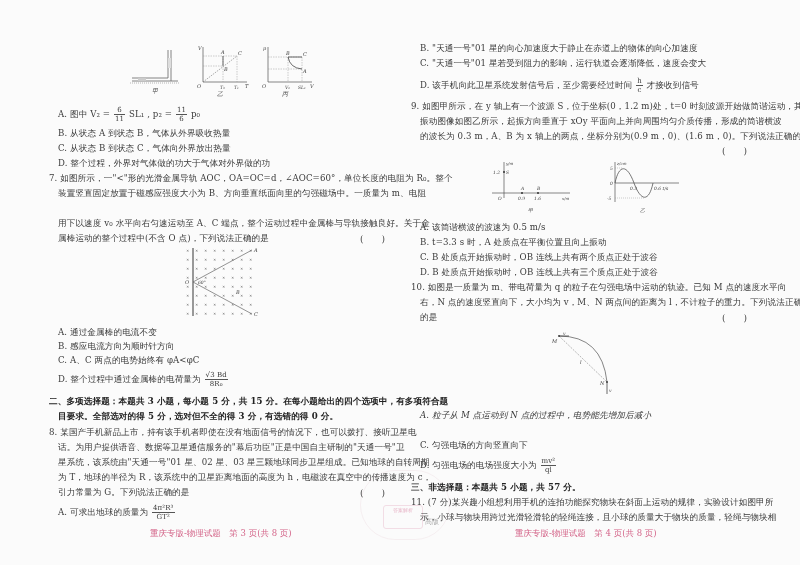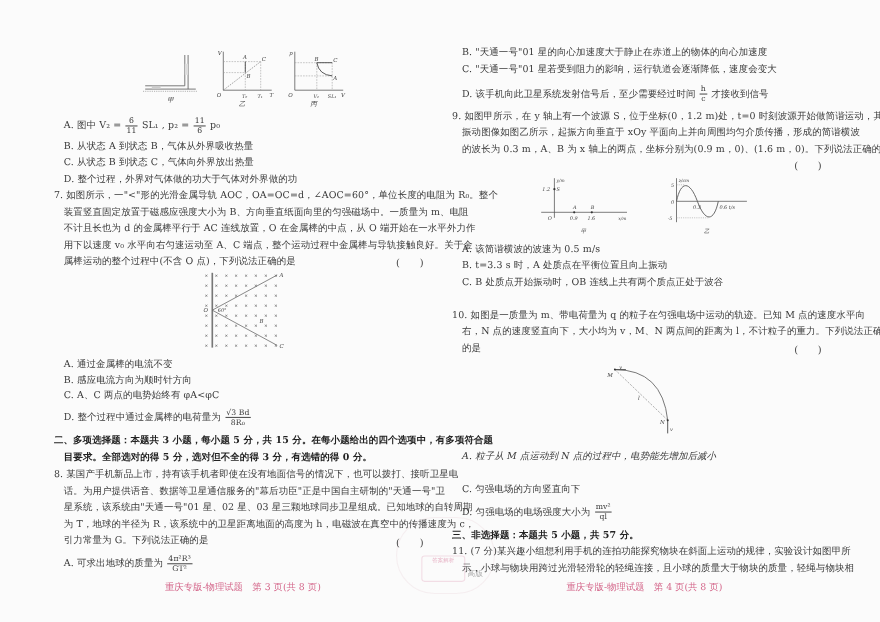--- a/index.html
+++ b/index.html
@@ -87,21 +87,20 @@
     <span>SL₁ , p₂ =</span>
     <span class="frac"><span class="num">11</span><span class="den">6</span></span>
     <span>p₀</span>
   </div>
   <div class="t" style="left:58px;top:143px;">C. 从状态 B 到状态 C，气体向外界放出热量</div>
   <div class="t" style="left:58px;top:128px;">B. 从状态 A 到状态 B，气体从外界吸收热量</div>
   <div class="t" style="left:58px;top:158px;">D. 整个过程，外界对气体做的功大于气体对外界做的功</div>
 
   <div class="t" style="left:49px;top:173px;">7. 如图所示，一"&lt;"形的光滑金属导轨 AOC，OA=OC=d，∠AOC=60°，单位长度的电阻为 R₀。整个</div>
   <div class="t" style="left:58px;top:188px;">装置竖直固定放置于磁感应强度大小为 B、方向垂直纸面向里的匀强磁场中。一质量为 m、电阻</div>
-  <div class="t" style="left:58px;top:203px;">不计且长也为 d 的金属棒平行于 AC 连线放置，O 在金属棒的中点，从 O 端开始在一水平外力作</div>
   <div class="t" style="left:58px;top:218px;">用下以速度 v₀ 水平向右匀速运动至 A、C 端点，整个运动过程中金属棒与导轨接触良好。关于金</div>
   <div class="t" style="left:58px;top:233px;">属棒运动的整个过程中(不含 O 点)，下列说法正确的是</div>
   <div class="paren" style="left:360px;top:233px;">(　　)</div>
 
   <svg style="left:182px;top:246px;" width="80" height="72" id="q7fig">
     <g id="xgrid" fill="#777" font-size="4" font-style="normal">
         <text x="4" y="6" font-size="4">×</text>
         <text x="13" y="6" font-size="4">×</text>
         <text x="22" y="6" font-size="4">×</text>
         <text x="31" y="6" font-size="4">×</text>
@@ -244,20 +243,21 @@
     <text x="3" y="25" font-size="4.5" font-style="normal">0</text>
     <text x="0" y="40" font-size="4.5" font-style="normal">-5</text>
     <text x="23" y="30" font-size="4.5" font-style="normal">0.3</text>
     <text x="47" y="30" font-size="4.5" font-style="normal">0.6 t/s</text>
     <text x="33" y="52" font-size="5">乙</text>
   </svg>
 
   <div class="t" style="left:20px;top:222px;">A. 该简谐横波的波速为 0.5 m/s</div>
   <div class="t" style="left:20px;top:237px;">B. t=3.3 s 时，A 处质点在平衡位置且向上振动</div>
   <div class="t" style="left:20px;top:252px;">C. B 处质点开始振动时，OB 连线上共有两个质点正处于波谷</div>
+  <div class="t" style="left:20px;top:267px;">D. B 处质点开始振动时，OB 连线上共有三个质点正处于波谷</div>
 
   <div class="t" style="left:11px;top:282px;">10. 如图是一质量为 m、带电荷量为 q 的粒子在匀强电场中运动的轨迹。已知 M 点的速度水平向</div>
   <div class="t" style="left:20px;top:297px;">右，N 点的速度竖直向下，大小均为 v，M、N 两点间的距离为 l，不计粒子的重力。下列说法正确</div>
   <div class="t" style="left:20px;top:312px;">的是</div>
   <div class="paren" style="left:322px;top:312px;">(　　)</div>
 
   <svg style="left:152px;top:332px;" width="70" height="75">
     <path d="M7,4 Q50,4 55,50" fill="none" stroke="#666" stroke-width="0.8"></path>
     <line x1="7" y1="4" x2="55" y2="50" stroke="#888" stroke-width="0.6" stroke-dasharray="2,1.2"></line>
     <line x1="7" y1="4" x2="17" y2="4" stroke="#444" stroke-width="0.8"></line>

